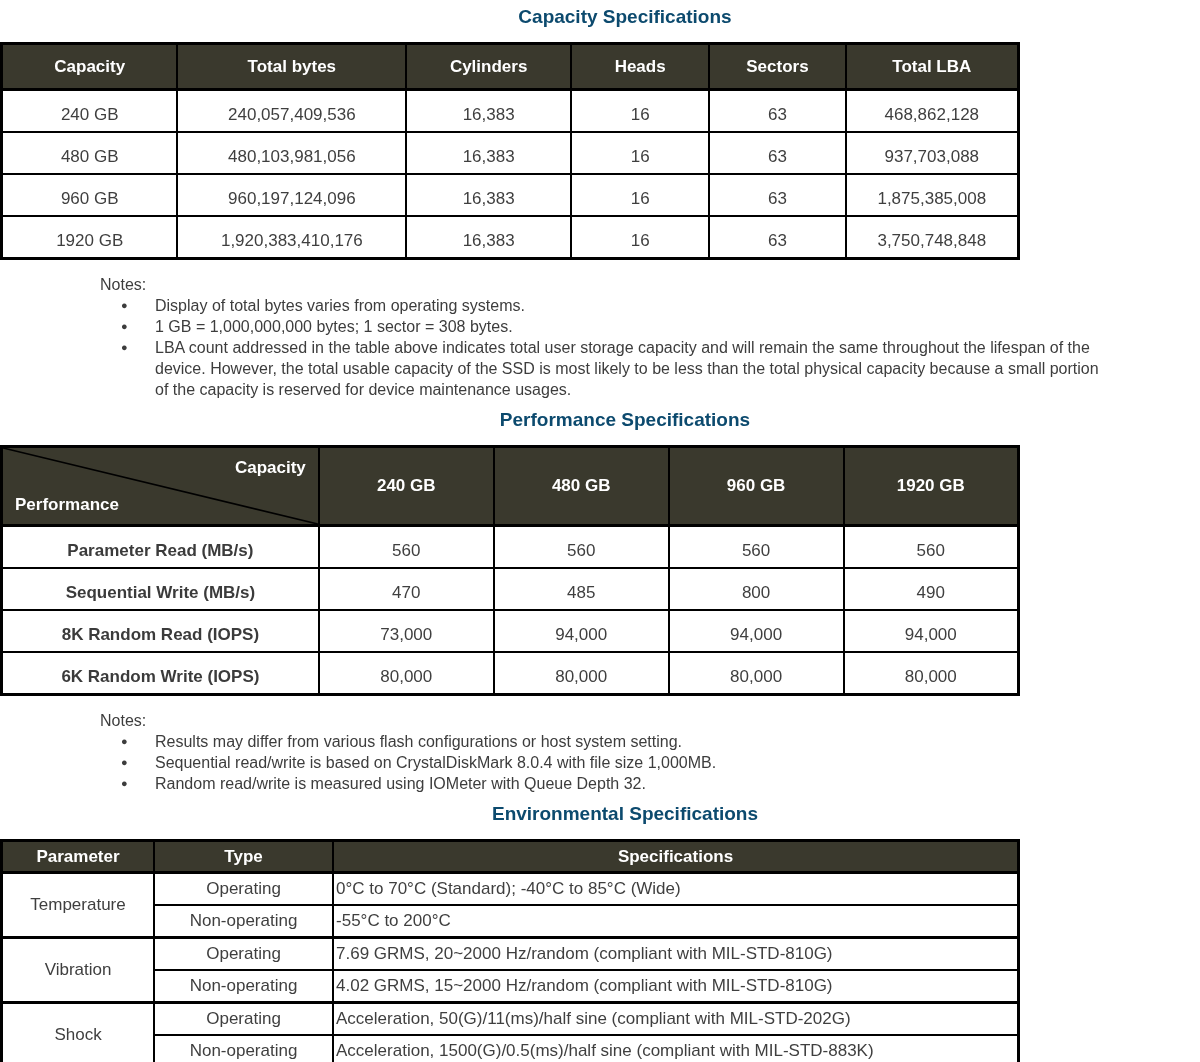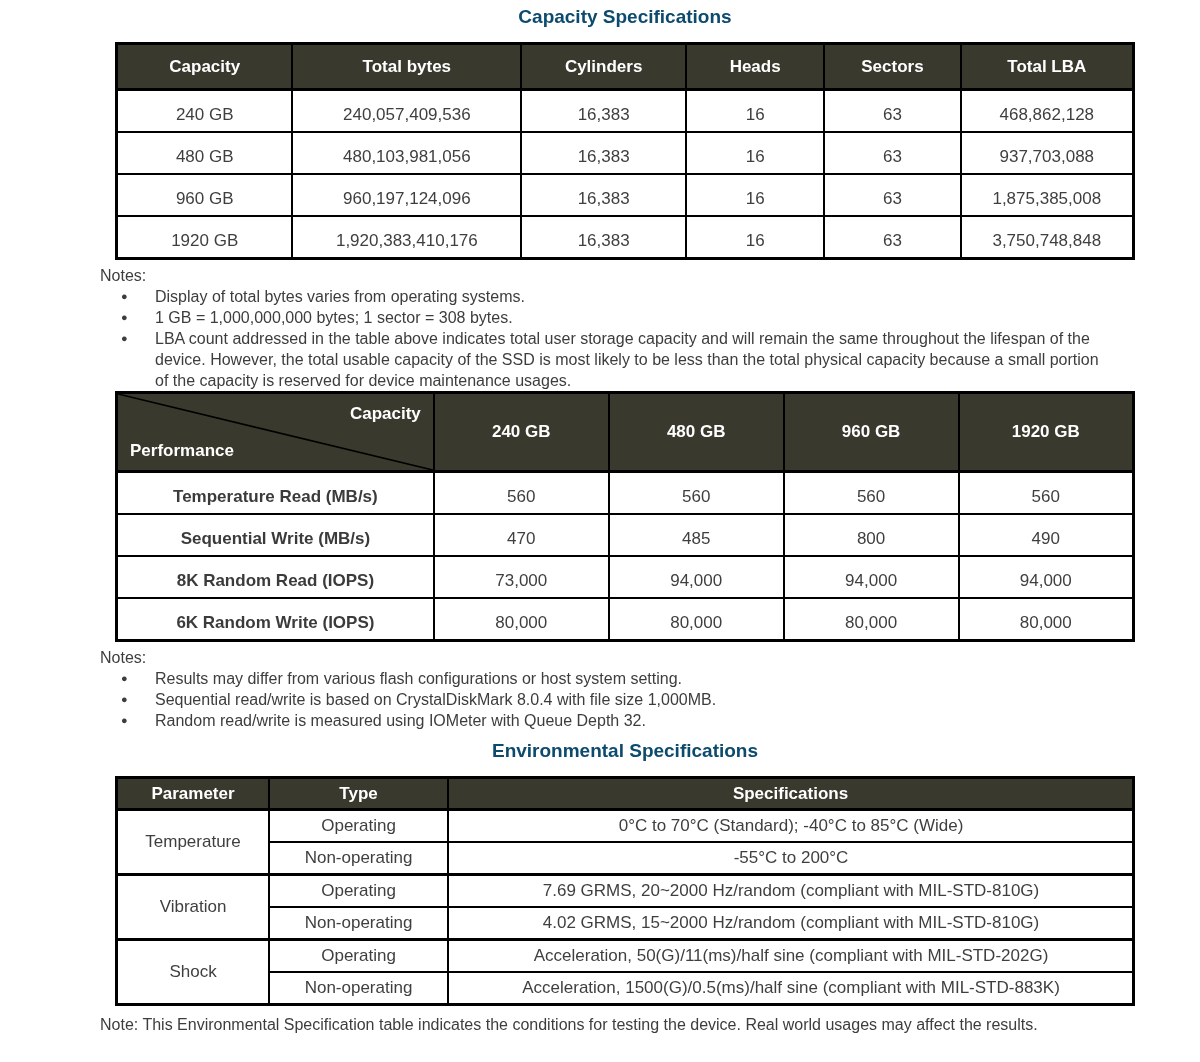--- a/index.html
+++ b/index.html
@@ -23,21 +23,20 @@
     text-align: center;
     font-size: 19px;
     line-height: 22px;
     font-weight: bold;
     color: #0c4a6e;
   }
   .section-title.gap-top { margin-top: 9px; }
   table {
     border-collapse: collapse;
     table-layout: fixed;
-    margin-left: 115px;
     width: 1020px;
     border: 3px solid #000;
     font-size: 17px;
     color: #3f3f3f;
   }
   th, td { border: 2px solid #000; }
   thead th {
     background: #3a392d;
     color: #ffffff;
     font-weight: bold;
@@ -84,27 +83,27 @@
   }
   
   .env-table thead th { height: 27px; }
   .env-table tbody td {
     height: 28px;
     text-align: center;
     vertical-align: middle;
   }
   .env-table td.param-cell { font-size: 17px; }
   .env-table td.spec-cell {
-    text-align: center;
+    text-align: left;
     padding-left: 2px;
   }
   .env-table tr.group-start td { border-top-width: 3px; }
   
   .notes {
-    margin: 5px 0 0 100px;
+    margin: 14px 0 0 100px;
     font-size: 16px;
     line-height: 21px;
     color: #3d3d3d;
   }
   .notes-label { }
   .note-row { display: flex; align-items: flex-start; }
   .note-bullet {
     flex: 0 0 55px;
     box-sizing: border-box;
     padding-left: 21px;
@@ -191,20 +190,21 @@
     <div class="note-row">
       <span class="note-bullet">●</span>
       <span class="note-text">1 GB = 1,000,000,000 bytes; 1 sector = 308 bytes.</span>
     </div>
     <div class="note-row">
       <span class="note-bullet">●</span>
       <span class="note-text">LBA count addressed in the table above indicates total user storage capacity and will remain the same throughout the lifespan of the device. However, the total usable capacity of the SSD is most likely to be less than the total physical capacity because a small portion of the capacity is reserved for device maintenance usages.</span>
     </div>
   </div>
 
+  <div class="section-title gap-top">Performance Specifications</div>
 
   <table class="perf-table">
     <colgroup>
       <col style="width:31.2%">
         <col style="width:17.2%">
         <col style="width:17.2%">
       <col style="width:17.2%">
         <col style="width:17.2%">
     </colgroup>
     <thead>
@@ -217,21 +217,21 @@
           <span class="diag-bottom">Performance</span>
         </th>
         <th>240 GB</th>
         <th>480 GB</th>
         <th>960 GB</th>
         <th>1920 GB</th>
       </tr>
     </thead>
     <tbody>
       <tr>
-        <th>Temperature Read (MB/s)</th>
+        <th>Parameter Read (MB/s)</th>
         <td>560</td>
         <td>560</td>
         <td>560</td>
         <td>560</td>
       </tr>
       <tr>
         <th>Sequential Write (MB/s)</th>
         <td>470</td>
         <td>485</td>
         <td>800</td>

